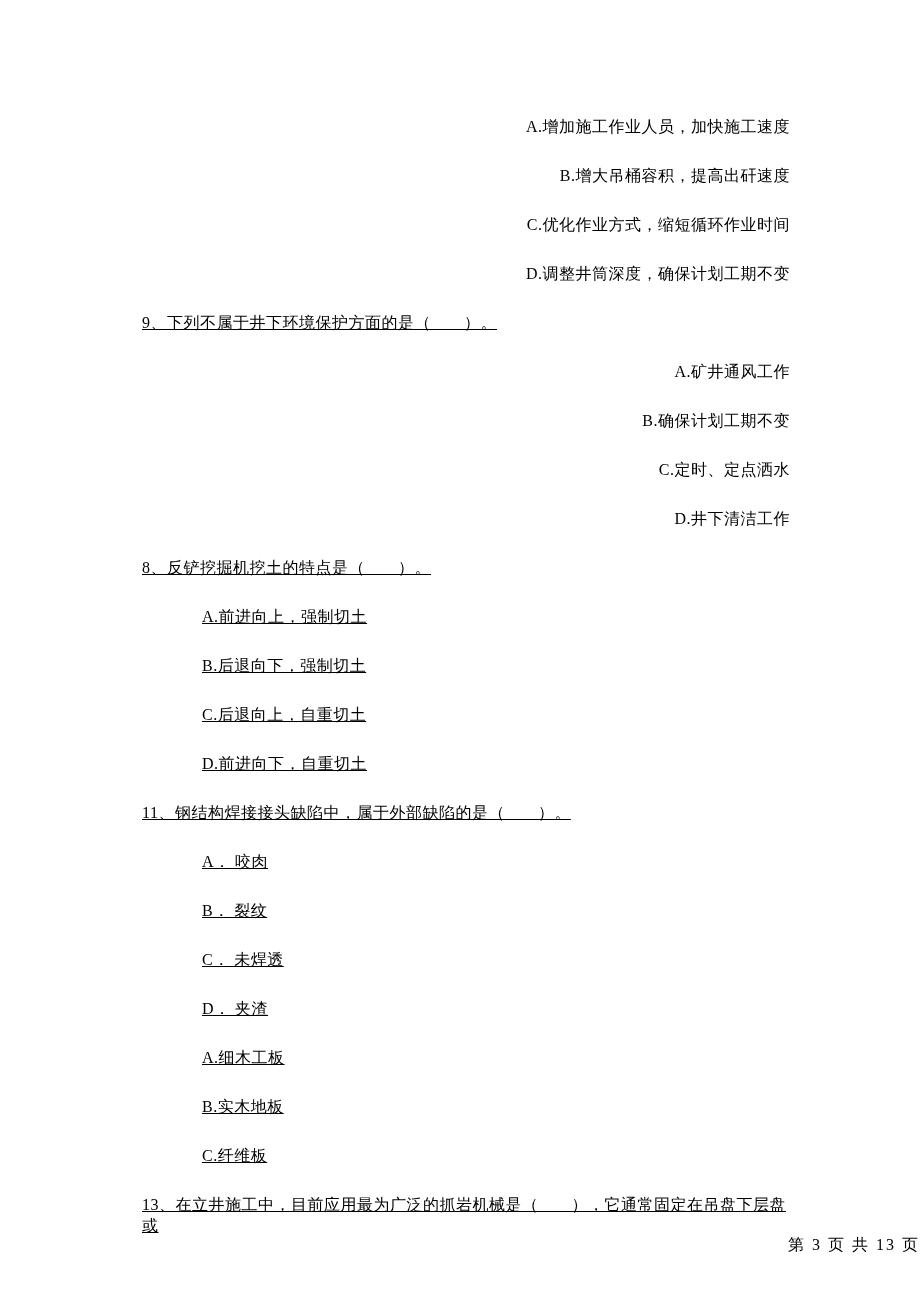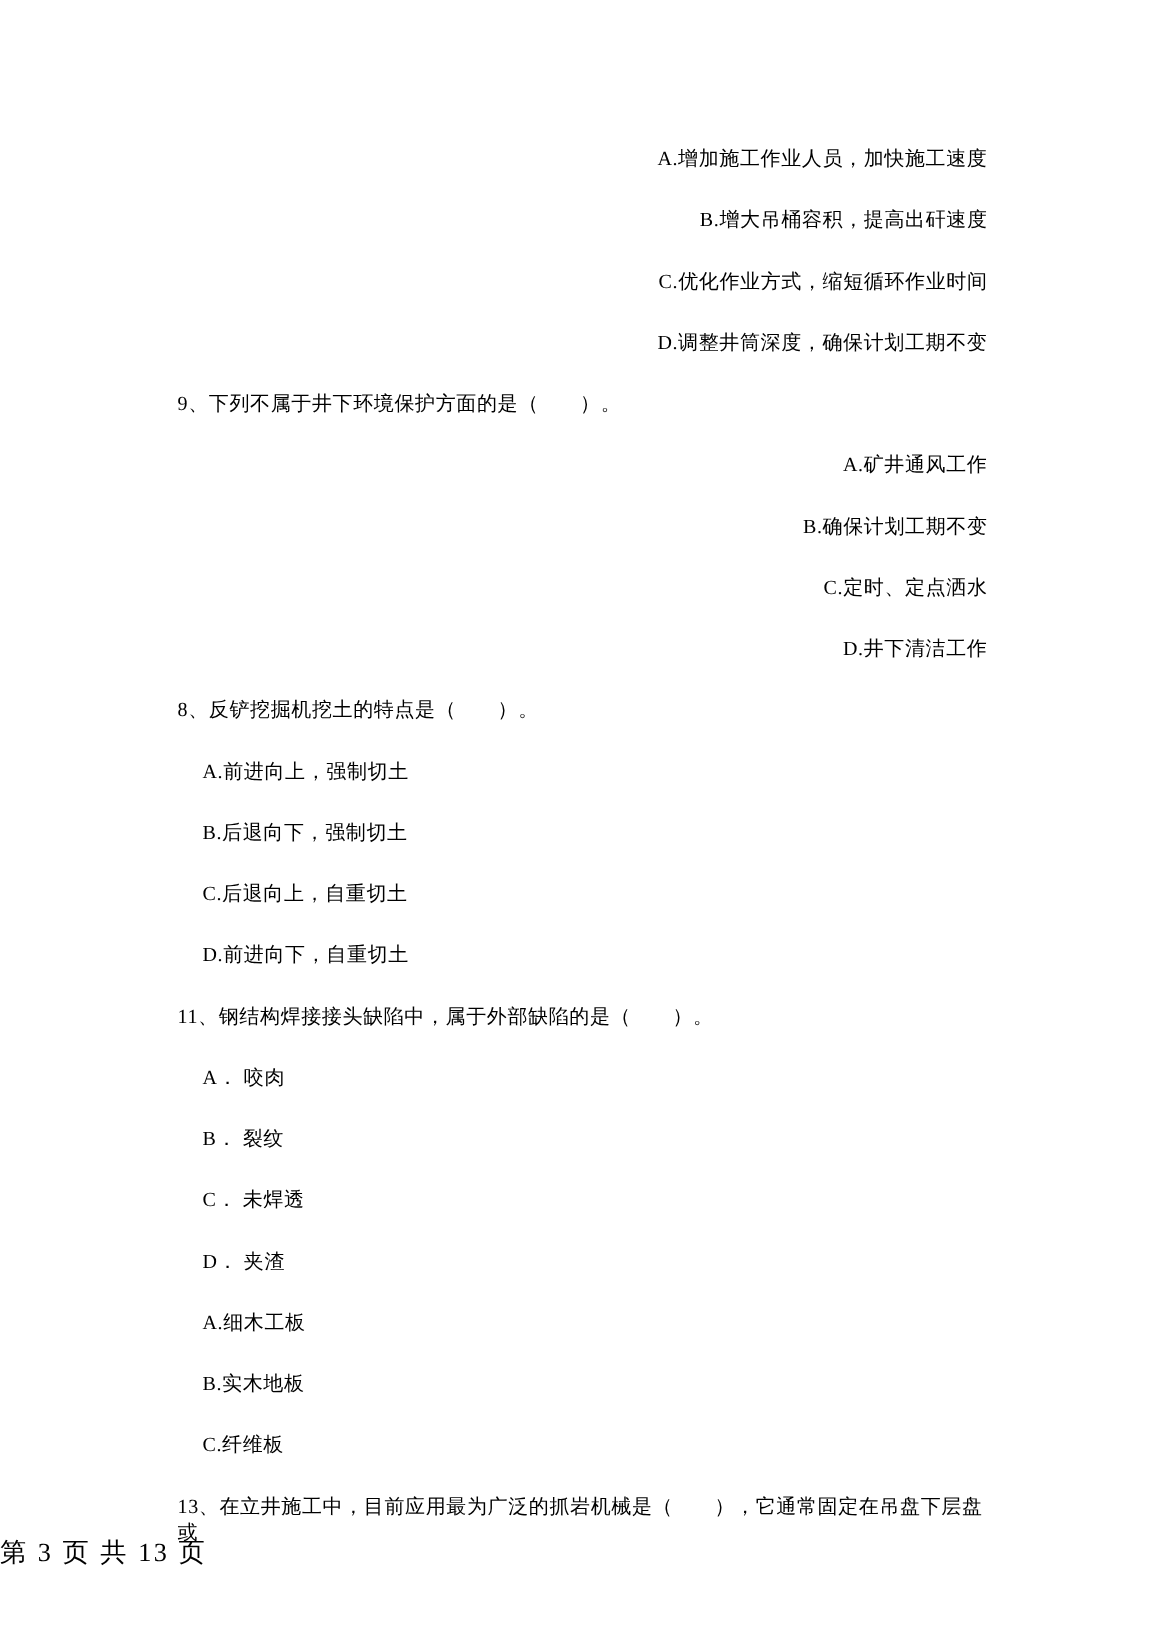--- a/index.html
+++ b/index.html
@@ -19,36 +19,38 @@
     .page {
       padding: 117px 130px 0 130px;
     }
     .option {
       margin-left: 40px;
       margin-bottom: 28px;
       letter-spacing: 0.5px;
       text-align: right;
     }
     .option-indent {
-      margin-left: 32px;
+      margin-left: 72px;
       margin-bottom: 28px;
       letter-spacing: 0.5px;
+      text-decoration: underline;
     }
     .question {
       margin-bottom: 28px;
       margin-left: 12px;
       letter-spacing: 0.5px;
+      text-decoration: underline;
     }
     .footer {
       position: absolute;
       bottom: 46px;
       left: 0;
       width: 100%;
-      text-align: left;
-      font-size: 21px;
+      text-align: right;
+      font-size: 16px;
       letter-spacing: 2px;
     }
   </style>
 </head>
 <body>
 
 <div class="page">
   <div class="option">A.增加施工作业人员，加快施工速度</div>
   <div class="option">B.增大吊桶容积，提高出矸速度</div>
   <div class="option">C.优化作业方式，缩短循环作业时间</div>

